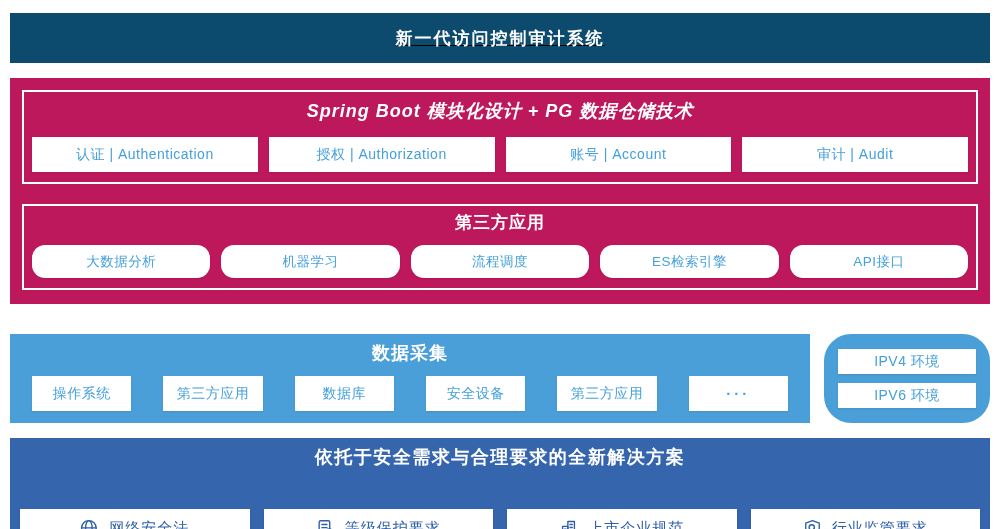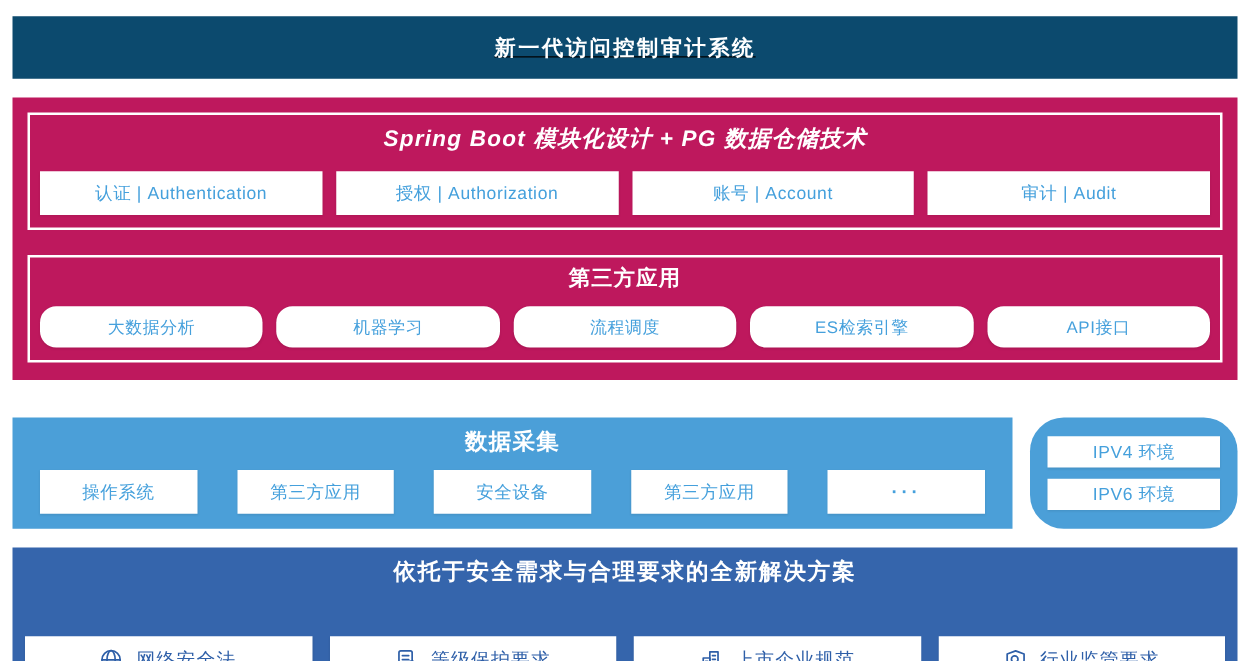--- a/index.html
+++ b/index.html
@@ -163,20 +163,21 @@
 
   </section>
 
   <section class="middle-row">
 
     <div class="collection">
       <div class="panel-title">数据采集</div>
       <div class="box-row">
         <div class="white-box">操作系统</div>
         <div class="white-box">第三方应用</div>
+        <div class="white-box">数据库</div>
         <div class="white-box">安全设备</div>
         <div class="white-box">第三方应用</div>
         <div class="white-box ellipsis-box">···</div>
       </div>
     </div>
 
     <div class="env-panel">
       <div class="white-box">IPV4 环境</div>
       <div class="white-box">IPV6 环境</div>
     </div>

